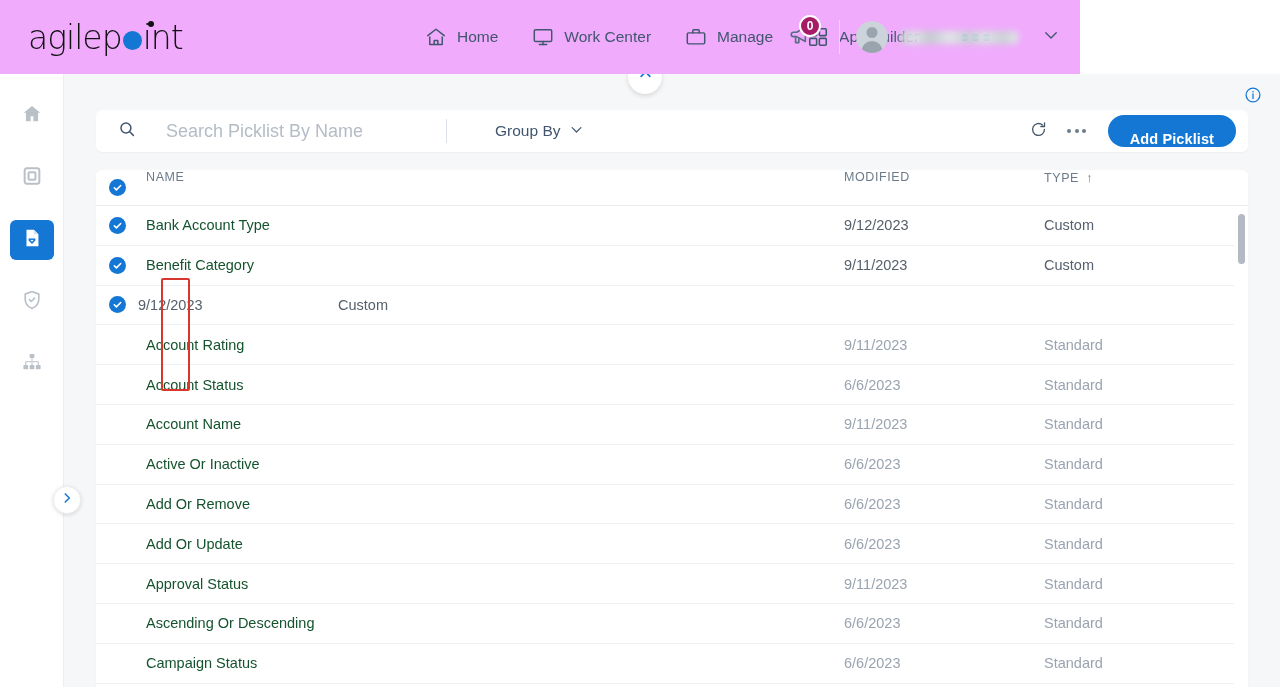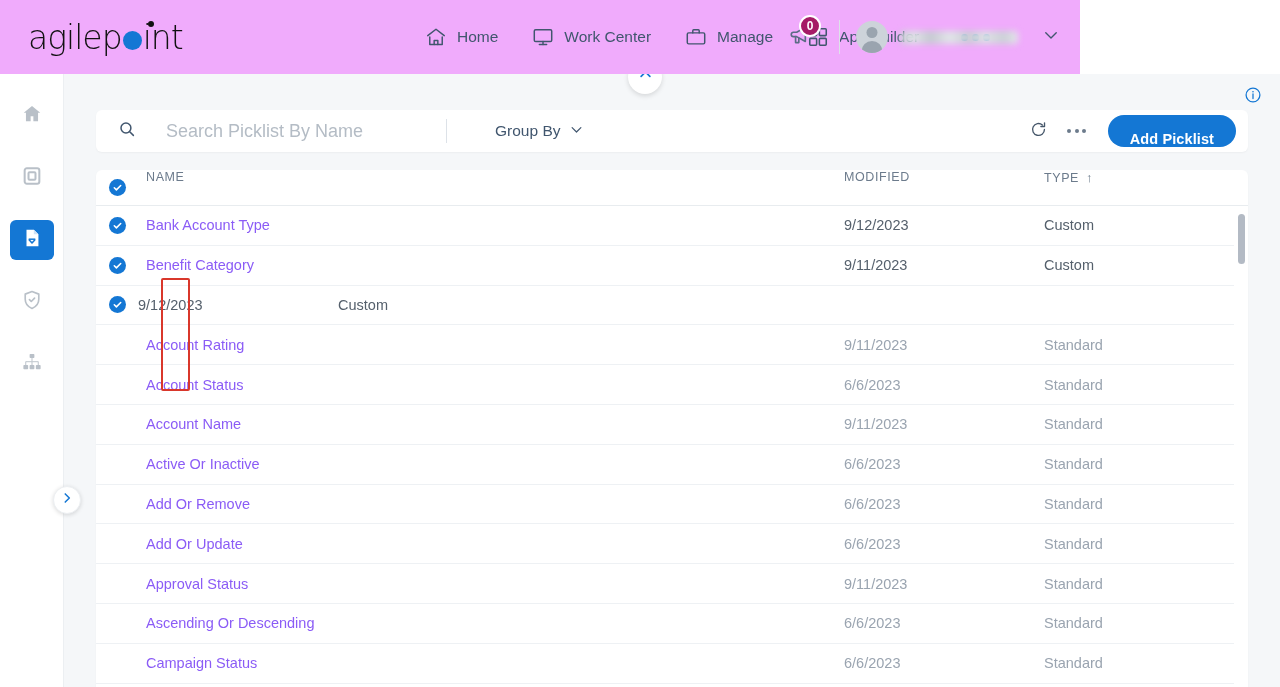--- a/index.html
+++ b/index.html
@@ -173,21 +173,21 @@
     cursor:pointer;
   }
   .chk svg { display:block; }
   .chk-empty { width:17px; height:17px; }
 
   .trow {
     height:39.8px; display:flex; align-items:center;
     border-bottom:1px solid #eef1f4;
     font-size:14.5px;
   }
-  .cell-name { color:#8b5cf6; cursor:pointer; }
+  .cell-name { color:#14532d; cursor:pointer; }
   .cell-mod, .cell-type { color:#9aa4b0; }
   .trow.sel .cell-mod, .trow.sel .cell-type { color:#55606c; }
 
   .sortarrow { margin-left:7px; font-size:13px; color:#6c7b8c; }
 
   
   .annot-box {
     position:absolute; left: 97px; top: 204px;
     width: 29px; height: 113px;
     border: 2px solid #d9372b; border-radius:2px;

